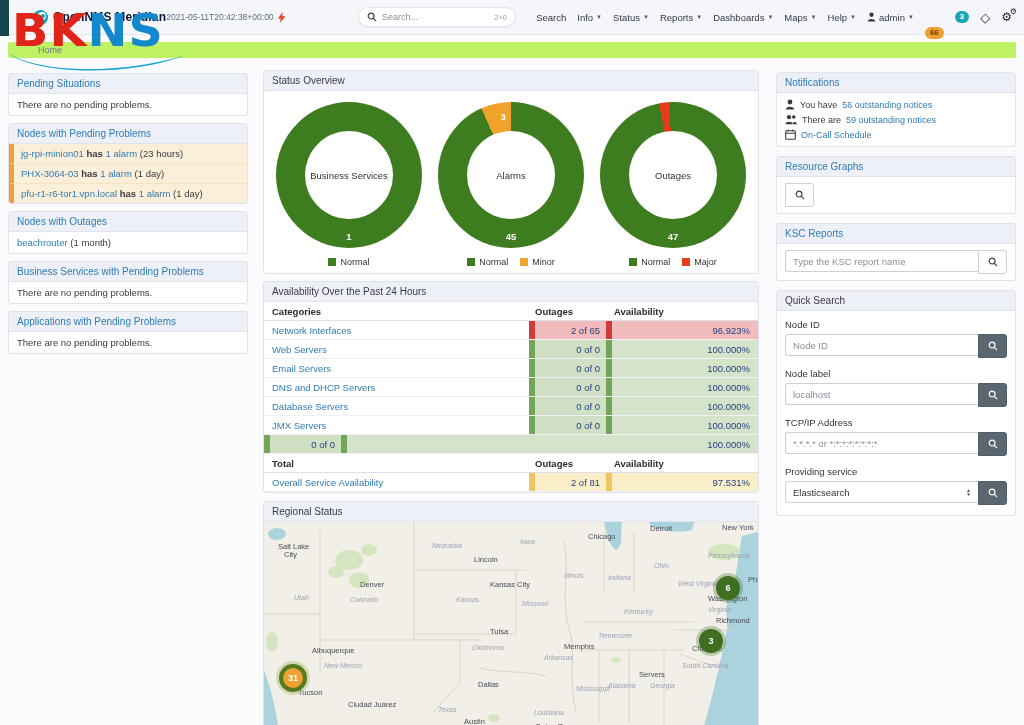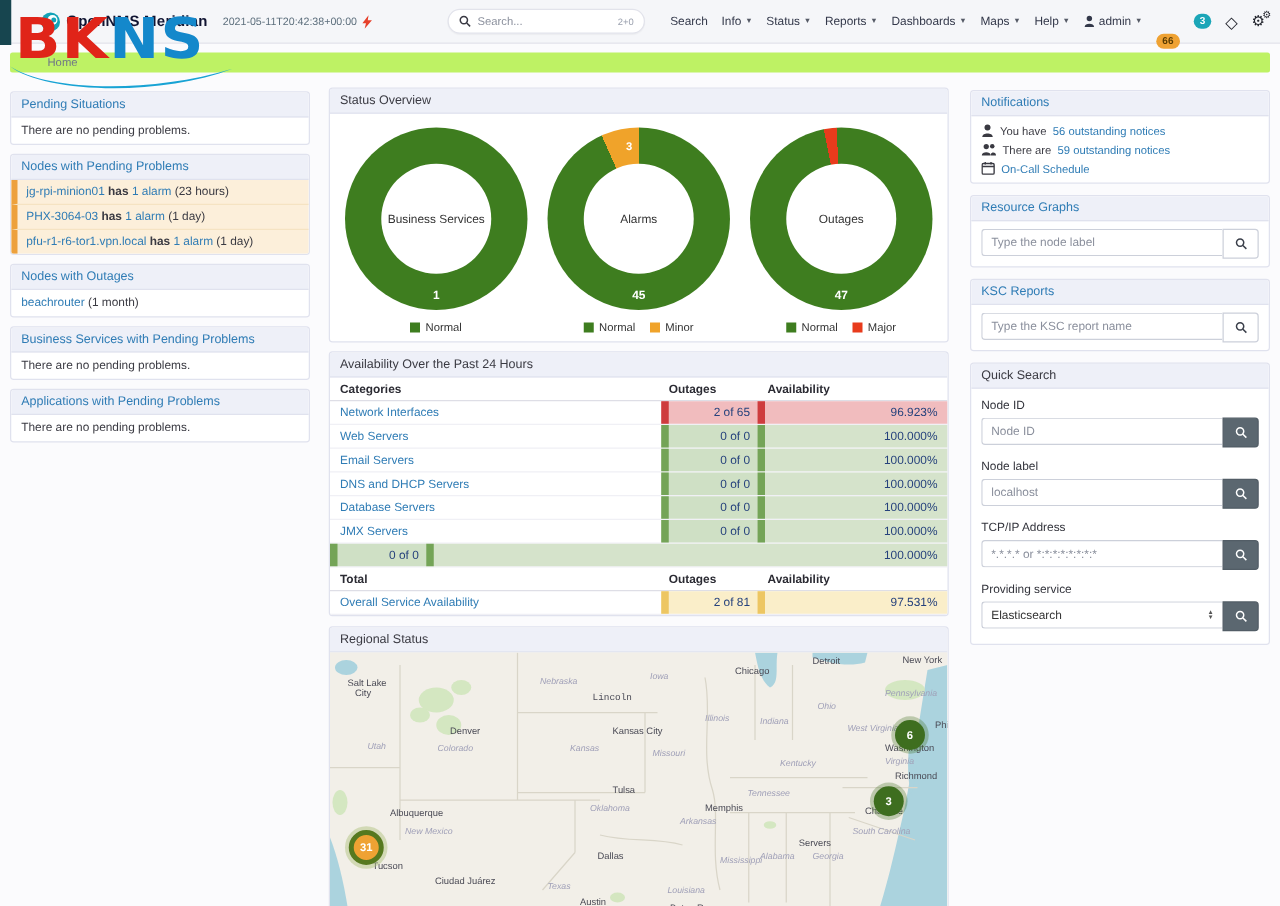--- a/index.html
+++ b/index.html
@@ -6,21 +6,21 @@
   body{width:1024px;height:725px;position:relative;overflow:hidden;background:#fbfbfd;
        font-family:"Liberation Sans",sans-serif;color:#333}
   
   .nav{position:absolute;top:0;left:0;width:1024px;height:34px;background:#f5f6f9;
        border-bottom:1px solid #e3e4ec;display:flex;align-items:center;z-index:5}
   .brand-wrap{display:flex;align-items:center;margin-left:33px}
   .logo{width:15px;height:15px;border-radius:50%;background:#13a3b8;position:relative;margin-right:5px}
   .logo::after{content:"";position:absolute;left:5px;top:2px;width:8px;height:8px;border-radius:50%;background:#fff}
   .logo::before{content:"";position:absolute;left:8px;top:4px;width:4px;height:4px;border-radius:50%;background:#13a3b8;z-index:1}
   .brand{font-size:12px;font-weight:bold;color:#101432;letter-spacing:.2px}
-  .stamp{font-size:8.5px;color:#5d6f7d;margin-left:12px;display:flex;align-items:center;gap:3px}
+  .stamp{font-size:8.5px;color:#5d6f7d;display:flex;align-items:center;gap:3px}
   .searchpill{position:absolute;left:358px;top:7px;width:158px;height:20px;background:#fff;
        border:1px solid #e2e3eb;border-radius:10px;display:flex;align-items:center;
        padding:0 8px;box-sizing:border-box;box-shadow:0 1px 1px rgba(0,0,0,.04)}
   .searchpill .ph{font-size:9px;color:#8a8f9c;margin-left:5px}
   .searchpill .kbd{margin-left:auto;font-size:7.5px;color:#9aa0ae}
   .navmenu{margin-left:auto;display:flex;align-items:center;gap:11px;margin-right:12px}
   .navitem{font-size:9.5px;color:#33384a;display:flex;align-items:center;gap:3px;cursor:pointer;white-space:nowrap}
   .caret{font-size:6px;color:#555a66}
   .nav-badge{font-size:8px;font-weight:bold;padding:2px 5px;border-radius:8px;line-height:1}
   .glyph{font-size:13px;color:#23252e;line-height:1}
@@ -376,21 +376,21 @@
           <path d="M216,146 C240,152 260,148 282,154"></path>
           <path d="M340,10 V70 M370,10 V70"></path>
           <path d="M320,100 H430 M320,128 H420"></path>
           <path d="M335,128 V200 M365,128 V200 M400,128 V205"></path>
           <path d="M410,108 H470 M415,132 L468,150"></path>
         </g>
       </svg>
     <span class="map-label" style="left: 14px; top: 20px;">Salt Lake</span>
         <span class="map-label" style="left: 20px; top: 28px;">City</span>
         <span class="map-label" style="left: 96px; top: 58px;">Denver</span>
-        <span class="map-label" style="left: 210px; top: 33px; font-family: Liberation Mono, monospace;">Lincoln</span>
+        <span class="map-label" style="left: 210px; top: 33px;">Lincoln</span>
         <span class="map-label" style="left: 226px; top: 58px;">Kansas City</span>
         <span class="map-label" style="left: 324px; top: 10px;">Chicago</span>
         <span class="map-label" style="left: 386px; top: 2px;">Detroit</span>
         <span class="map-label" style="left: 458px; top: 1px;">New York</span>
         <span class="map-label" style="left: 484px; top: 53px;">Philadelphia</span>
         <span class="map-label" style="left: 444px; top: 72px;">Washington</span>
         <span class="map-label" style="left: 452px; top: 94px;">Richmond</span>
         <span class="map-label" style="left: 428px; top: 122px;">Charlotte</span>
         <span class="map-label" style="left: 226px; top: 105px;">Tulsa</span>
         <span class="map-label" style="left: 300px; top: 120px;">Memphis</span>
@@ -461,21 +461,20 @@
             <line x1="7.8" y1="0.6" x2="7.8" y2="2.6" stroke="#3a3a42" stroke-width="1.1"></line>
           </svg>
           <a class="lnk">On-Call Schedule</a>
         </div>
       </div>
   </div>
 
   <div class="panel" style="margin-bottom:9px">
     <div class="panel-h link">Resource Graphs</div>
     <div class="igroup">
-      <input placeholder="Type the node label" style="">
       <span class="btn-light">
         <svg width="10" height="10" viewBox="0 0 11 11">
             <circle cx="4.5" cy="4.5" r="3.2" fill="none" stroke="currentColor" stroke-width="1.3"></circle>
             <line x1="7" y1="7" x2="10" y2="10" stroke="currentColor" stroke-width="1.3"></line>
           </svg>
       </span>
     </div>
   </div>
 
   <div class="panel" style="margin-bottom:9px">

